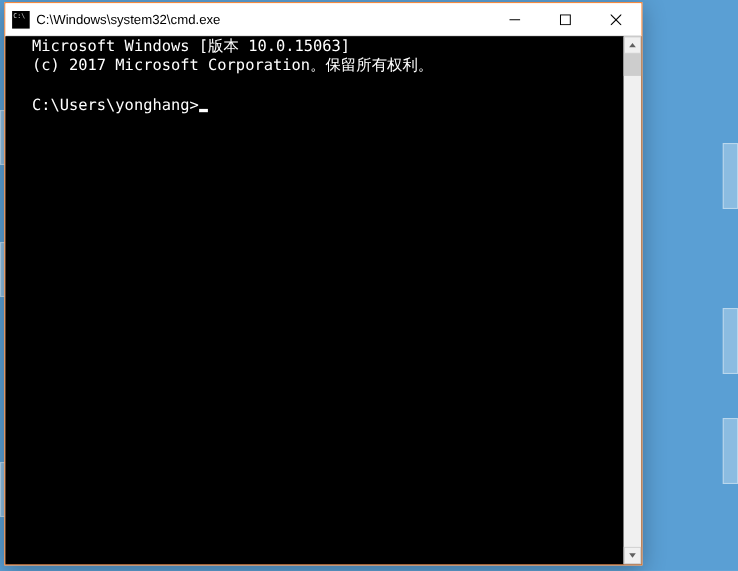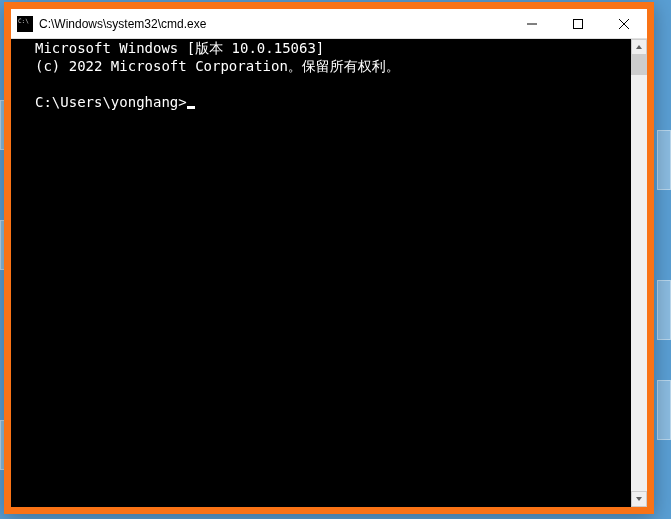--- a/index.html
+++ b/index.html
@@ -28,24 +28,24 @@
     .t1 { left: 0; top: 100px; width: 12px; height: 50px; background: #3a7fb8; }
     .t2 { left: 0; top: 220px; width: 12px; height: 50px; background: #6a6a6a; }
     .t3 { left: 0; top: 420px; width: 12px; height: 50px; background: #d4a574; }
     .t4 { right: 0; top: 130px; width: 14px; height: 60px; background: #8ab8d8; }
     .t5 { right: 0; top: 280px; width: 14px; height: 60px; background: #c8d8e8; }
     .t6 { right: 0; top: 380px; width: 14px; height: 60px; background: #7aa8c8; }
     .window {
       position: absolute;
       left: 4px;
       top: 2px;
-      width: 650px;
+      width: 580px;
       height: 512px;
       background: #ffffff;
-      border: 7px solid #f97316;
+      border: 1px solid #f97316;
       box-shadow: 0 4px 20px rgba(0,0,0,0.3);
       display: flex;
       flex-direction: column;
     }
     .titlebar {
       height: 30px;
       background: #ffffff;
       border-bottom: 1px solid #e0e0e0;
       display: flex;
       align-items: center;
@@ -194,21 +194,21 @@
       <div class="titlebar-btn close">
         <svg viewBox="0 0 10 10">
             <line x1="0" y1="0" x2="10" y2="10" stroke="#000" stroke-width="1"></line>
             <line x1="10" y1="0" x2="0" y2="10" stroke="#000" stroke-width="1"></line>
           </svg>
       </div>
     </div>
   </div>
   <div class="console-area">
     <div class="console"><span class="console-line">Microsoft Windows [版本 10.0.15063]</span>
-<span class="console-line">(c) 2022 Microsoft Corporation。保留所有权利。</span>
+<span class="console-line">(c) 2017 Microsoft Corporation。保留所有权利。</span>
 <span class="console-line"></span>
 <span class="console-line">C:\Users\yonghang&gt;</span><span class="cursor"></span></div>
     <div class="scrollbar">
       <div class="scrollbar-btn">
         <svg viewBox="0 0 8 8">
             <polygon points="4,2 7,6 1,6" fill="#606060"></polygon>
           </svg>
       </div>
       <div class="scrollbar-track">
         <div class="scrollbar-thumb"></div>

